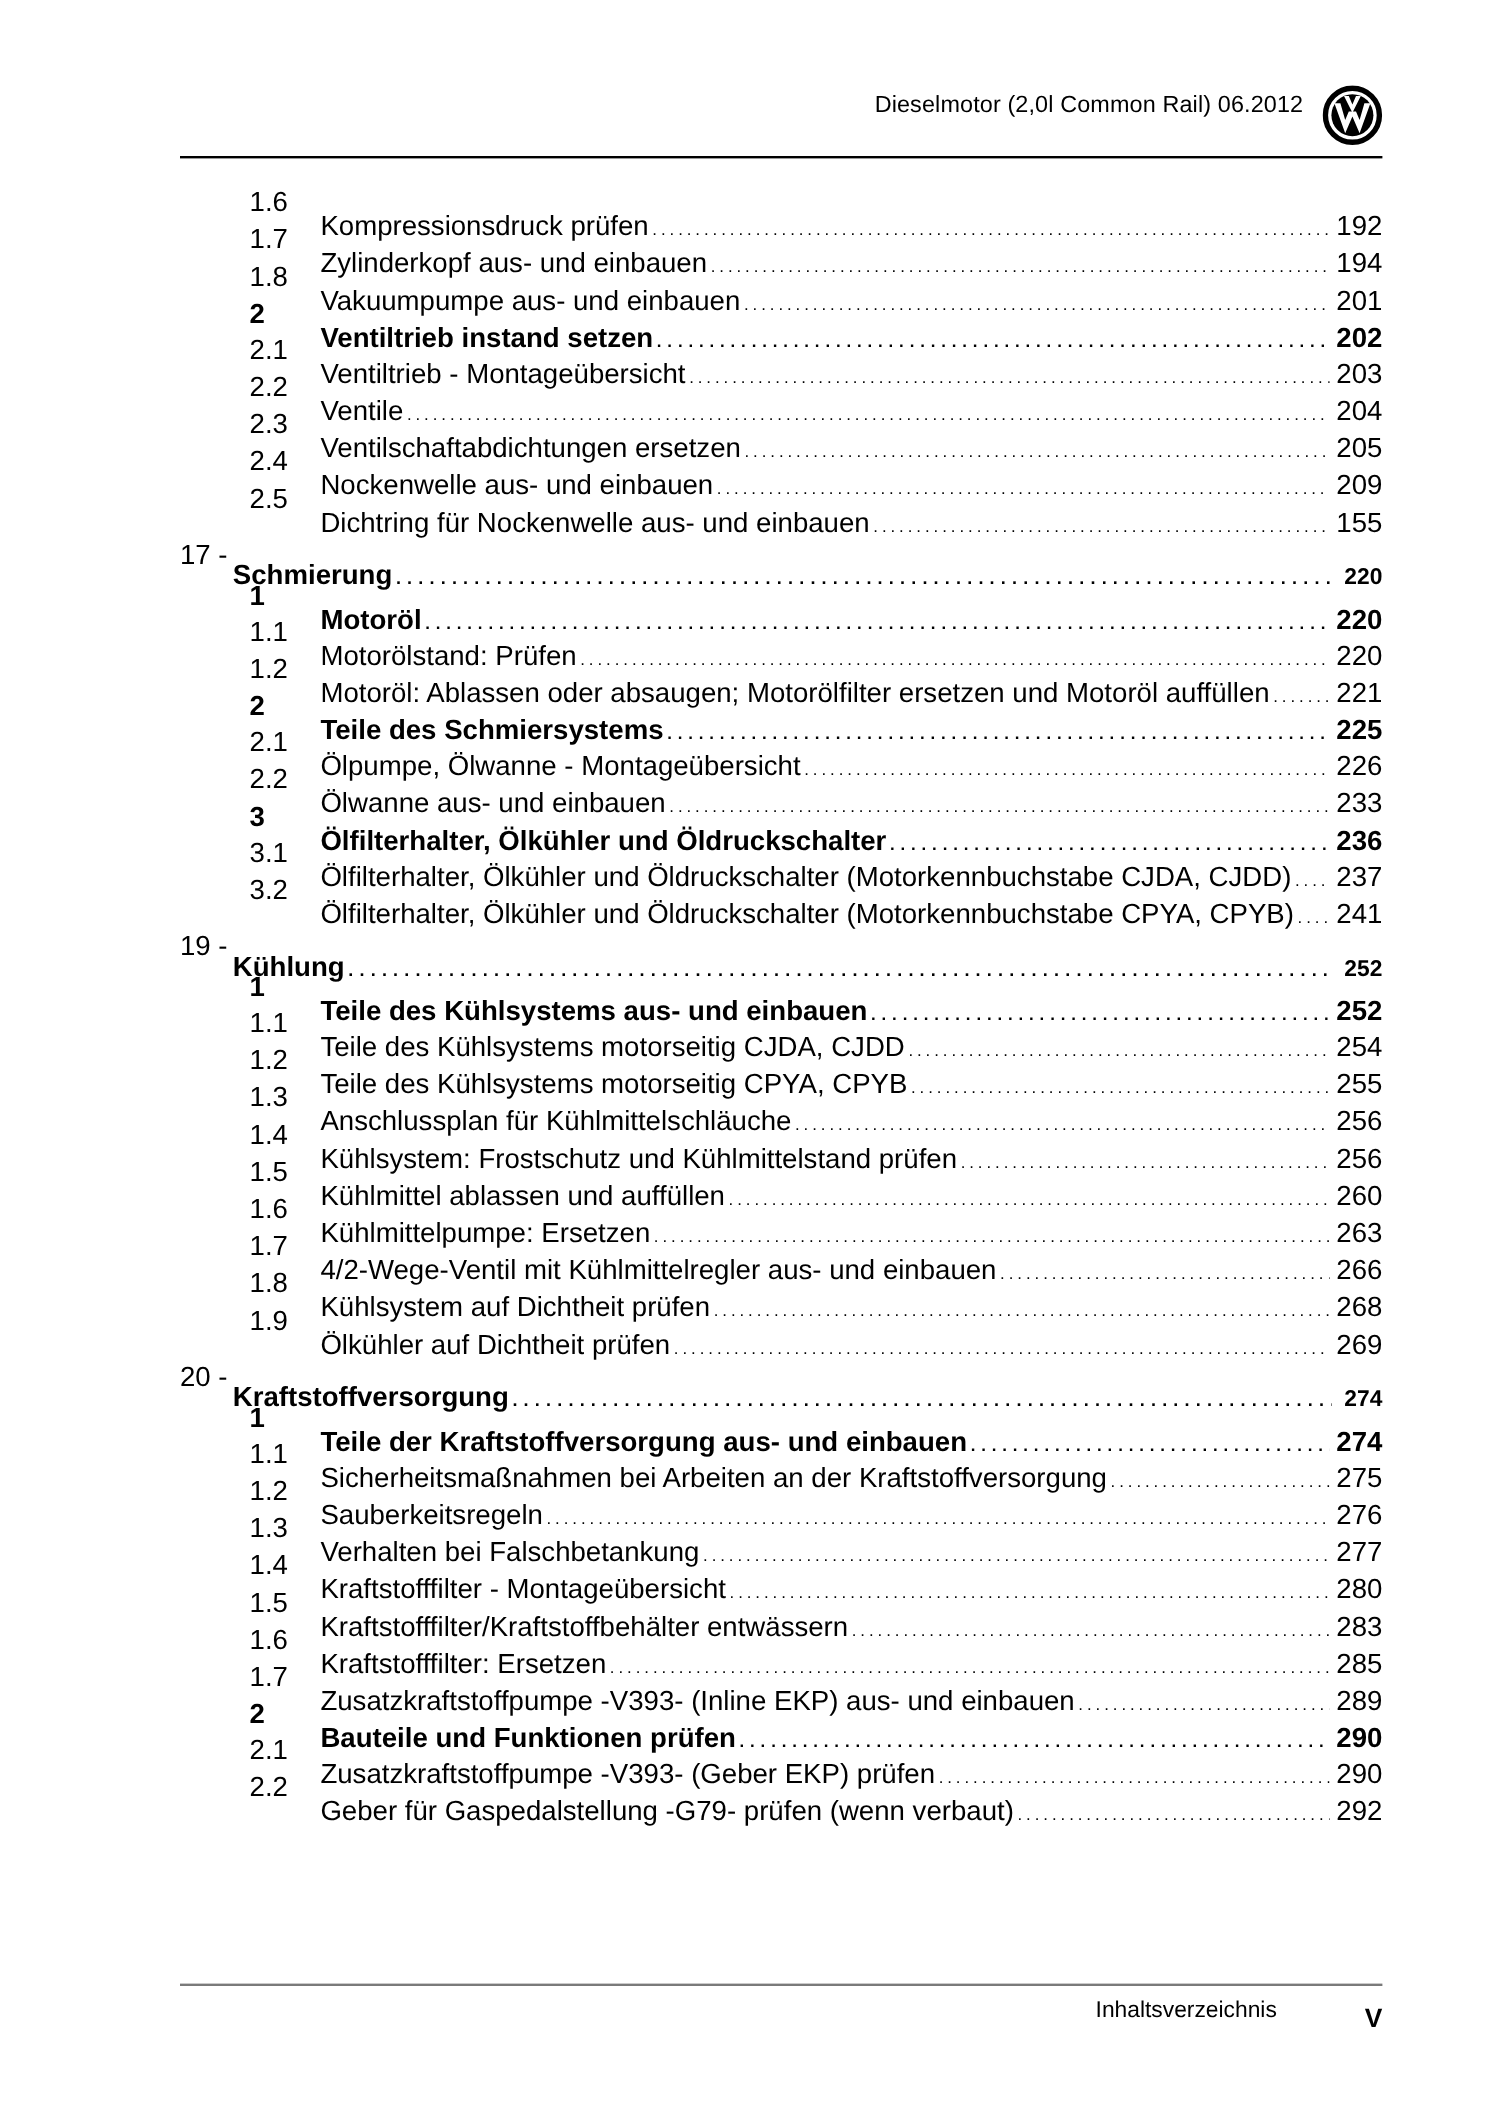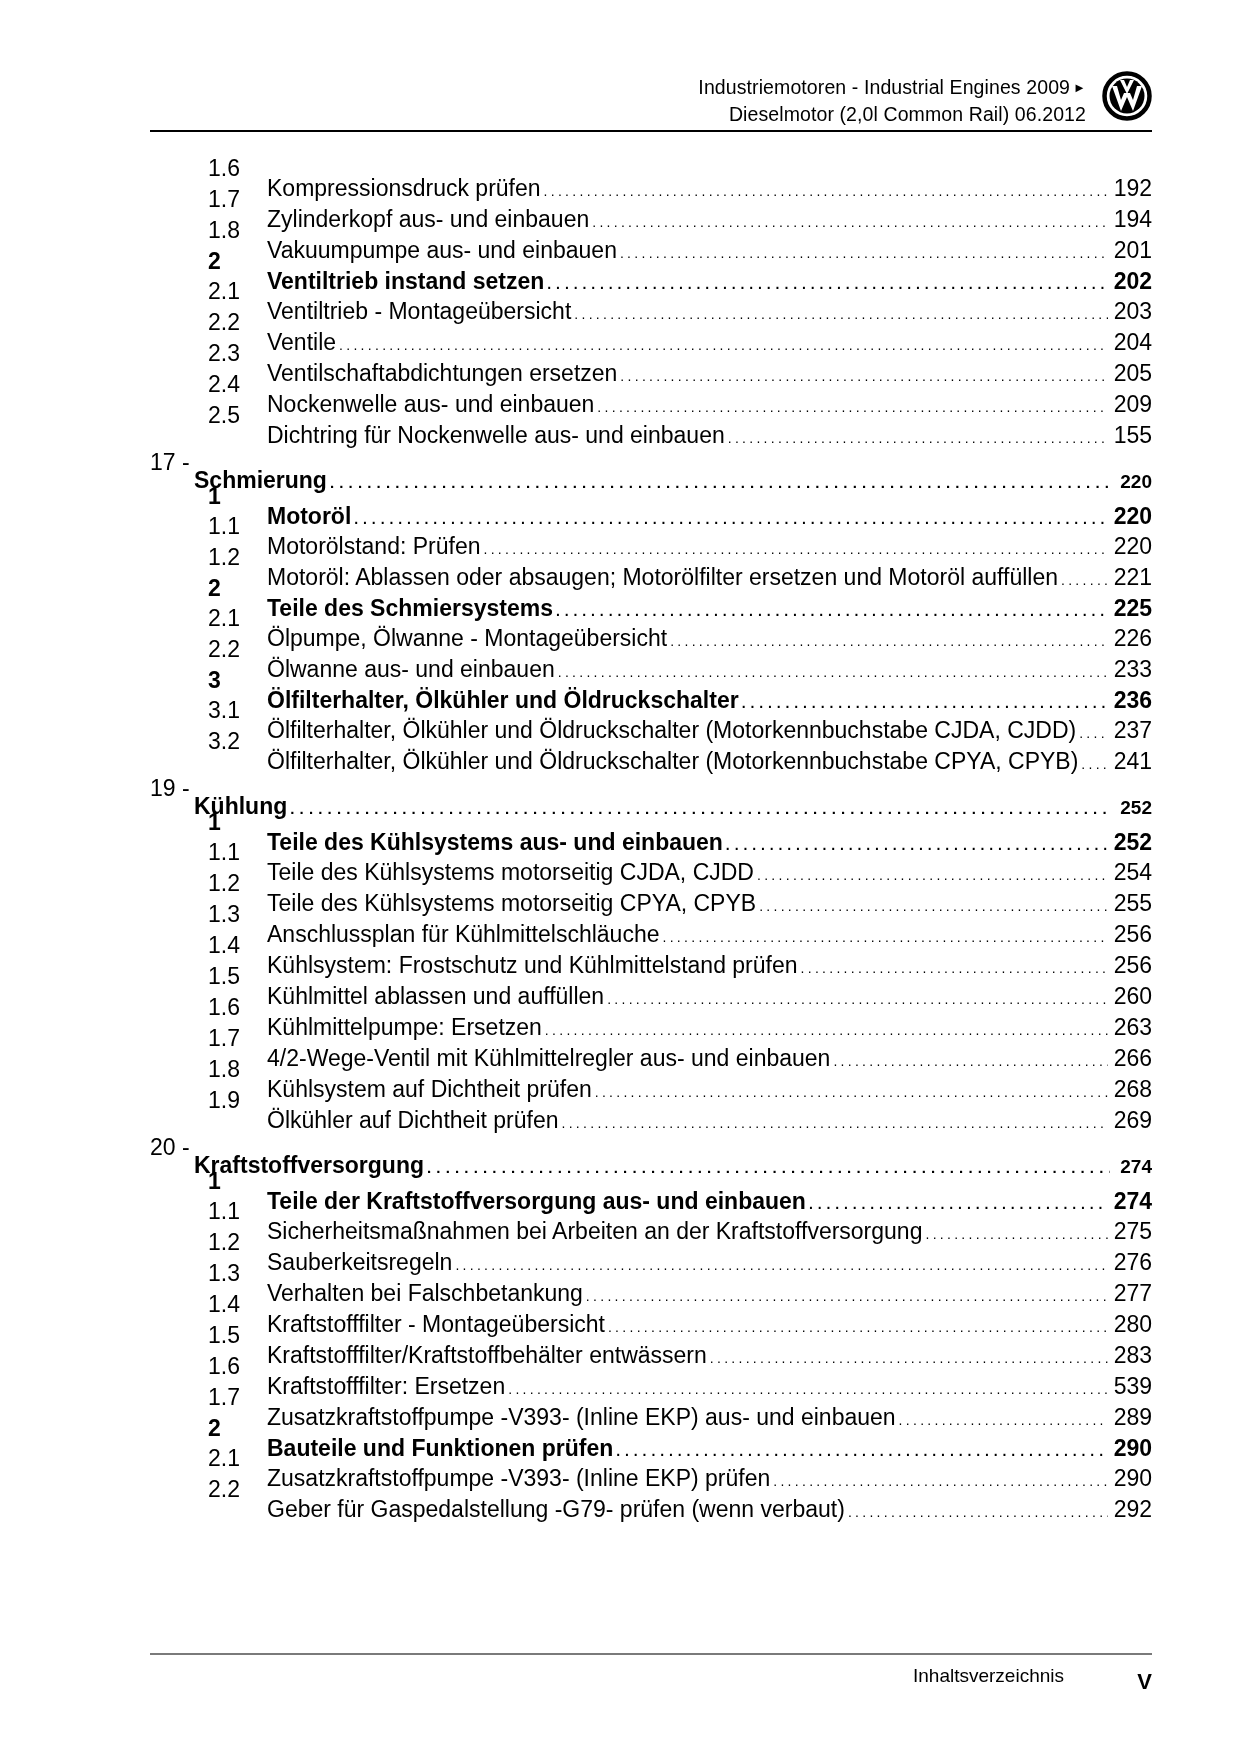--- a/index.html
+++ b/index.html
@@ -34,21 +34,20 @@
   .footer { position: absolute; left: 150px; top: 1653px; width: 1002px; }
   .footer-rule { height: 2px; background: #7a7a7a; }
   .footer-label { position: absolute; right: 88px; top: 12px; font-size: 19px; }
   .footer-page { position: absolute; right: 0; top: 16px; font-size: 22px; font-weight: bold; }
 </style>
 </head>
 <body>
 
 <div class="header">
   <div class="header-text">
-    <div><span>Industriemotoren - Industrial Engines 2009</span><span class="arrow">►</span></div>
     <div>Dieselmotor (2,0l Common Rail) 06.2012</div>
   </div>
   <svg class="logo" viewBox="0 0 100 100">
     <circle cx="50" cy="50" r="45" fill="#fff" stroke="#000" stroke-width="9"></circle>
     <circle cx="50" cy="50" r="35" fill="#000"></circle>
     <path d="M20 30 L38 80 L50 52 L62 80 L80 30 L70 30 L62 58 L56 44 L44 44 L38 58 L30 30 Z" fill="#fff"></path>
     <path d="M36 18 L50 46 L64 18 L56 18 L50 32 L44 18 Z" fill="#fff"></path>
   </svg>
   <div class="header-rule"></div>
 </div>
@@ -348,21 +347,21 @@
         <span class="title">Kraftstofffilter/Kraftstoffbehälter entwässern</span>
         <span class="dots"></span>
         <span class="page">283</span>
       </span>
     </div>
     <div class="row sub">
       <span class="num">1.6</span>
       <span class="title-wrap">
         <span class="title">Kraftstofffilter: Ersetzen</span>
         <span class="dots"></span>
-        <span class="page">539</span>
+        <span class="page">285</span>
       </span>
     </div>
     <div class="row sub">
       <span class="num">1.7</span>
       <span class="title-wrap">
         <span class="title">Zusatzkraftstoffpumpe -V393- (Inline EKP) aus- und einbauen</span>
         <span class="dots"></span>
         <span class="page">289</span>
       </span>
     </div>
@@ -370,21 +369,21 @@
       <span class="num">2</span>
       <span class="title-wrap">
         <span class="title">Bauteile und Funktionen prüfen</span>
         <span class="dots"></span>
         <span class="page">290</span>
       </span>
     </div>
     <div class="row sub">
       <span class="num">2.1</span>
       <span class="title-wrap">
-        <span class="title">Zusatzkraftstoffpumpe -V393- (Inline EKP) prüfen</span>
+        <span class="title">Zusatzkraftstoffpumpe -V393- (Geber EKP) prüfen</span>
         <span class="dots"></span>
         <span class="page">290</span>
       </span>
     </div>
     <div class="row sub">
       <span class="num">2.2</span>
       <span class="title-wrap">
         <span class="title">Geber für Gaspedalstellung -G79- prüfen (wenn verbaut)</span>
         <span class="dots"></span>
         <span class="page">292</span>

